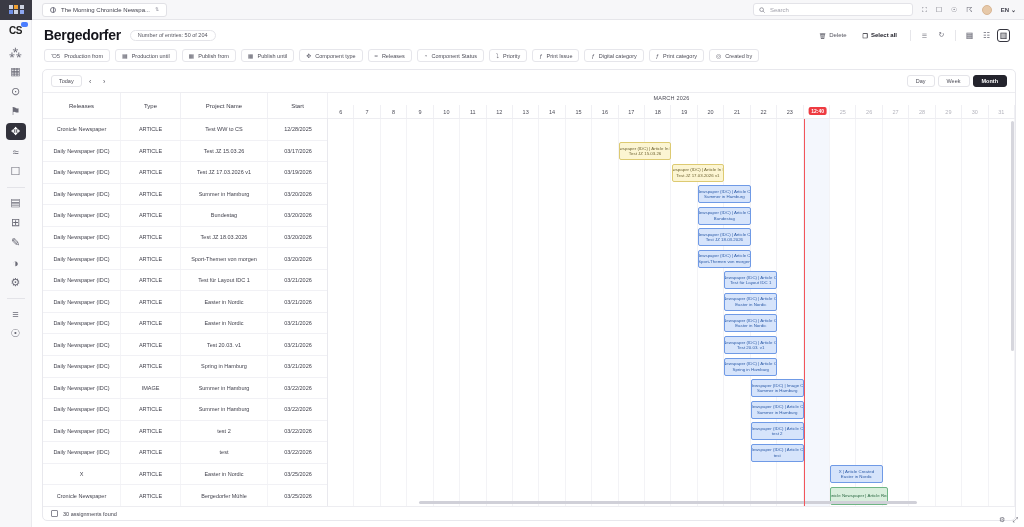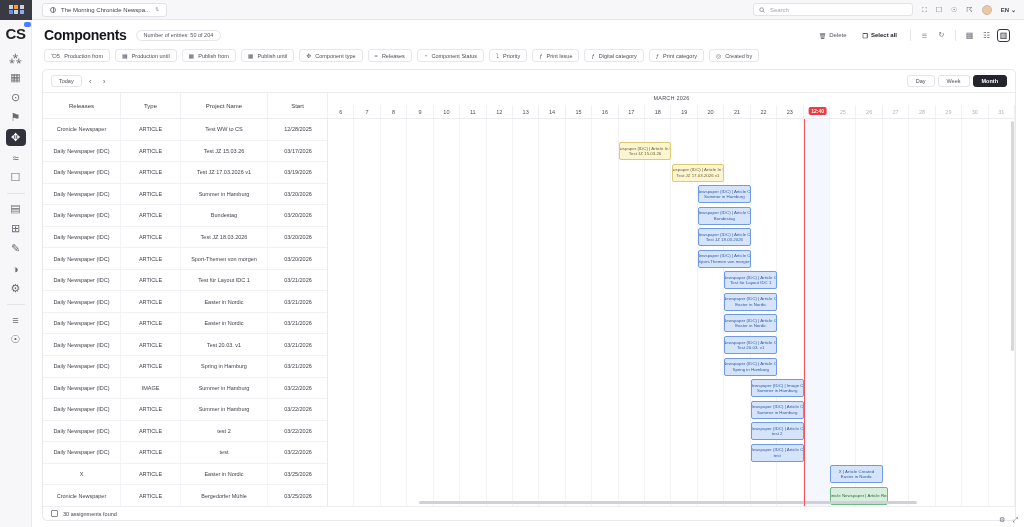--- a/index.html
+++ b/index.html
@@ -41,21 +41,21 @@
   }
   .ic { display:inline-block; color:#6d6d79; line-height:1; }
   .av { width:10px; height:10px; border-radius:50%; background:#e7c9a9; border:1px solid #d9b694; }
   .lang { font-size:6px; color:#40404c; display:flex; align-items:center; gap:2px; font-weight:bold;}
 
   
   .body { display:flex; flex:1; min-height:0; }
 
   
   .rail { width:32px; background:#f7f7f9; border-right:1px solid #eaeaee; display:flex; flex-direction:column; align-items:center; padding-top:5px; flex:0 0 32px; }
-  .rail-logo { font-size:15px; font-weight:bold; color:#222; letter-spacing:-0.5px; position:relative; margin-bottom:7px; }
+  .rail-logo { font-size:10px; font-weight:bold; color:#222; letter-spacing:-0.5px; position:relative; margin-bottom:7px; }
   .rail-logo sup { position:absolute; top:-3px; right:-6px; width:7px; height:5px; background:#4a7dff; border-radius:2px; }
   .rail-icon { width:20px; height:17px; display:flex; align-items:center; justify-content:center; margin-bottom:3px; color:#6b6b77; border-radius:4px; }
   .rail-icon.active { background:#32323c; color:#fff; }
   .rail-sep { width:18px; height:1px; background:#e3e3e8; margin:4px 0 6px; }
   .rail-spacer { flex:1; }
 
   
   .main { flex:1; min-width:0; display:flex; flex-direction:column; background:#fff; }
 
   .page-head { display:flex; align-items:center; padding:7px 10px 2px 12px; }
@@ -232,21 +232,21 @@
         </div>
       <div class="rail-icon">
           <span>☉</span>
         </div>
       <div class="rail-spacer"></div>
     </div>
 
     <div class="main">
 
       <div class="page-head">
-        <div class="page-title">Components</div>
+        <div class="page-title">Bergedorfer</div>
         <div class="entries-pill">Number of entries: 50 of 204</div>
         <div class="head-right">
           <div class="hbtn">
             <span>🗑</span>
             <span>Delete</span>
           </div>
           <div class="hbtn strong">
             <span>❐</span>
             <span>Select all</span>
           </div>

